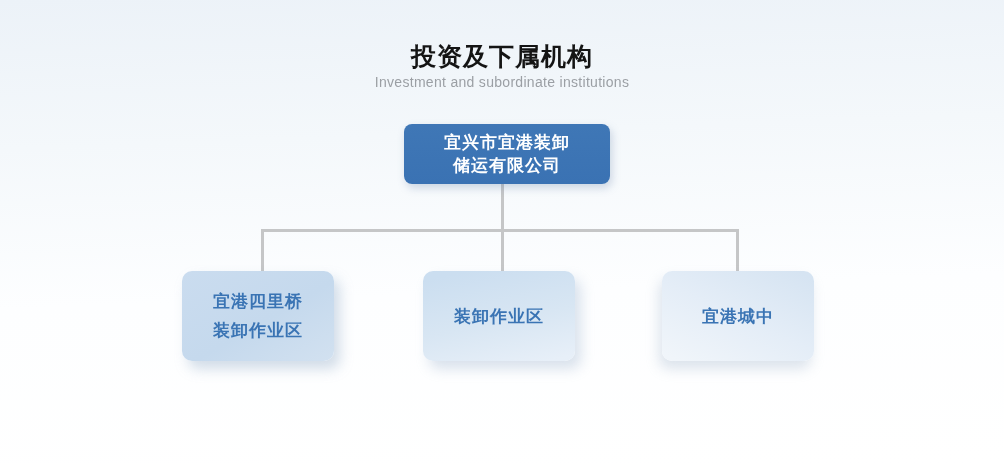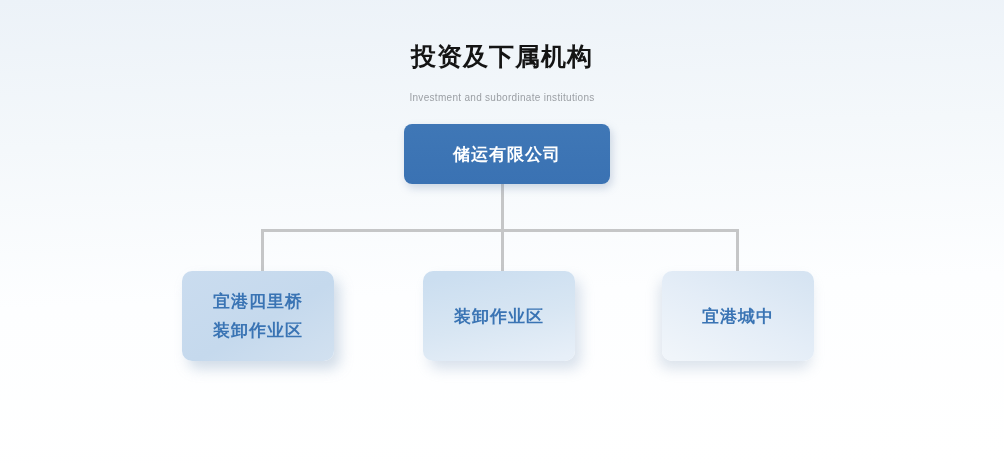--- a/index.html
+++ b/index.html
@@ -23,22 +23,22 @@
   }
   .header h1 {
     margin: 0;
     font-size: 25px;
     font-weight: bold;
     color: #141414;
     letter-spacing: 1px;
     line-height: 28px;
   }
   .header .subtitle {
-    margin-top: 19px;
-    font-size: 10px;
+    margin-top: 3px;
+    font-size: 14px;
     color: #9b9fa4;
     letter-spacing: 0.3px;
     line-height: 18px;
   }
   .node {
     position: absolute;
     display: flex;
     flex-direction: column;
     justify-content: center;
     align-items: center;
@@ -100,20 +100,21 @@
     <h1>投资及下属机构</h1>
     <div class="subtitle">Investment and subordinate institutions</div>
   </div>
 
   <div class="line v" style="left:501px; top:183px; height:98px;"></div>
   <div class="line h" style="left:261px; top:229px; width:478px;"></div>
   <div class="line v" style="left:261px; top:229px; height:52px;"></div>
   <div class="line v" style="left:736px; top:229px; height:52px;"></div>
 
   <div class="node root">
+    <span>宜兴市宜港装卸</span>
     <span>储运有限公司</span>
   </div>
 
   <div class="node child c1">
     <span>宜港四里桥</span>
     <span>装卸作业区</span>
   </div>
 
   <div class="node child c2">
     <span>装卸作业区</span>

